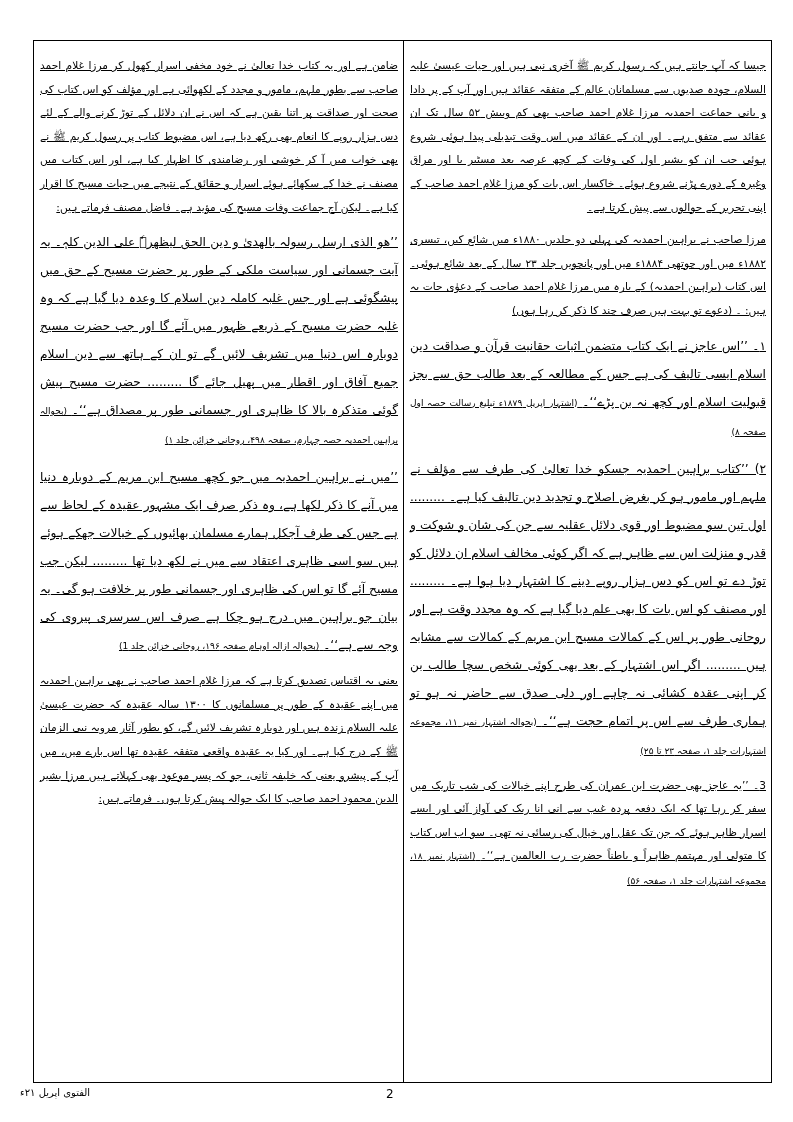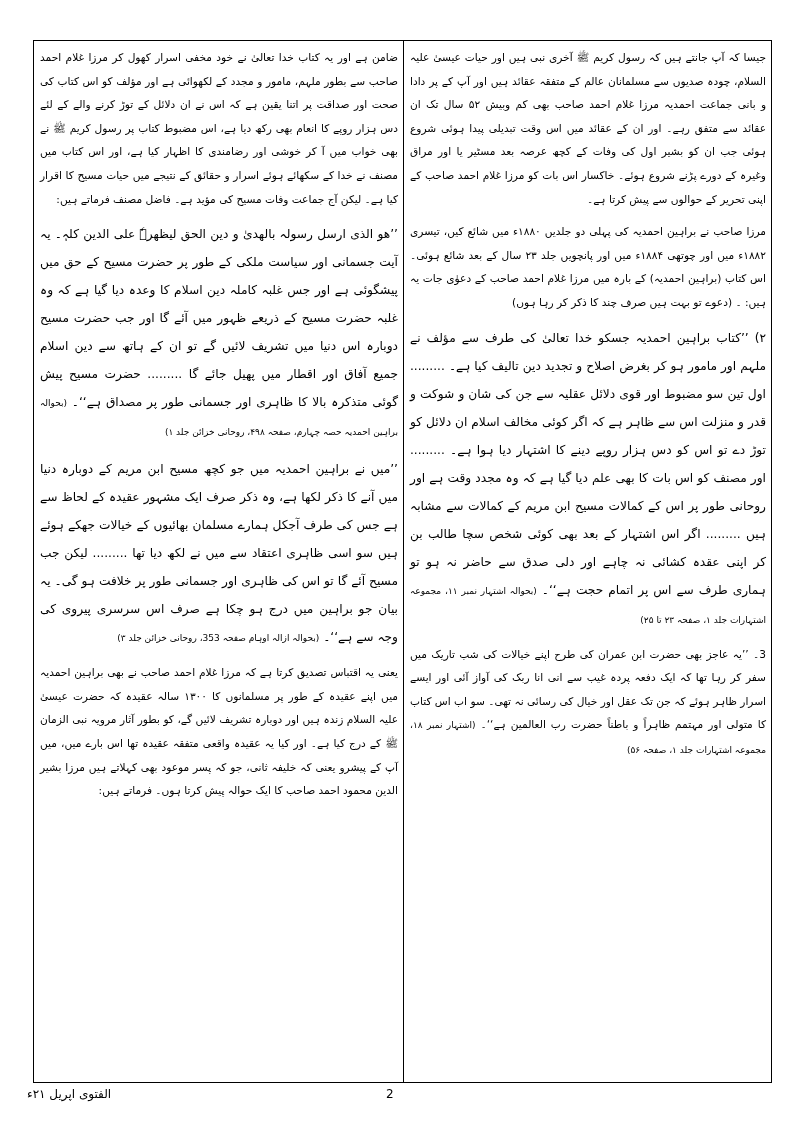--- a/index.html
+++ b/index.html
@@ -1,53 +1,57 @@
 <!DOCTYPE html>
 <html><head>
 <meta charset="utf-8">
 <style>
   html, body { margin:0; padding:0; background:#ffffff; }
   body { width:793px; height:1122px; position:relative; overflow:hidden; font-family:"DejaVu Sans", sans-serif; color:#000; }
   .frame { position:absolute; left:33px; top:40px; width:739px; height:1043px; border:1px solid #000; box-sizing:border-box; }
   .divider { position:absolute; left:403px; top:40px; width:1px; height:1043px; background:#000; }
-  .col { position:absolute; top:46px; direction:rtl; text-align:justify; text-align-last:right; box-sizing:border-box; }
+  .col { position:absolute; top:54px; direction:rtl; text-align:justify; text-align-last:right; box-sizing:border-box;text-decoration:underline; }
   .col-right { left:410px; width:356px; }
   .col-left { left:40px; width:358px; }
   p { margin:0 0 9px 0; font-size:10.6px; line-height:23.6px; }
   p.big { font-size:12.2px; line-height:28px; }
   .ref { font-size:9px; }
-  .footer-left { position:absolute; left:27px; top:1087px; font-size:12px; direction:rtl; }
+  .footer-left { position:absolute; left:20px; top:1087px; font-size:10px; direction:rtl; }
   .page-number { position:absolute; left:386px; top:1087px; font-size:12px; font-family:"DejaVu Sans", sans-serif; }
 </style>
 </head>
 <body>
 
 <div class="frame"></div>
 <div class="divider"></div>
 
 <div class="col col-right">
   <p>جیسا کہ آپ جانتے ہیں کہ رسول کریم ﷺ آخری نبی ہیں اور حیات عیسیٰ علیہ السلام، چودہ صدیوں سے مسلمانان عالم کے متفقہ عقائد ہیں اور آپ کے پر دادا و بانی جماعت احمدیہ مرزا غلام احمد صاحب بھی کم وبیش ۵۲ سال تک ان عقائد سے متفق رہے۔ اور ان کے عقائد میں اس وقت تبدیلی پیدا ہوئی شروع ہوئی جب ان کو بشیر اول کی وفات کے کچھ عرصہ بعد مسٹیر یا اور مراق وغیرہ کے دورے پڑنے شروع ہوئے۔ خاکسار اس بات کو مرزا غلام احمد صاحب کے اپنی تحریر کے حوالوں سے پیش کرتا ہے۔</p>
   <p>مرزا صاحب نے براہین احمدیہ کی پہلی دو جلدیں ۱۸۸۰ء میں شائع کیں، تیسری ۱۸۸۲ء میں اور چوتھی ۱۸۸۴ء میں اور پانچویں جلد ۲۳ سال کے بعد شائع ہوئی۔ اس کتاب (براہین احمدیہ) کے بارہ میں مرزا غلام احمد صاحب کے دعوٰی جات یہ ہیں: ۔ (دعوے تو بہت ہیں صرف چند کا ذکر کر رہا ہوں)</p>
+  <p class="big">
+    <span>۱۔ ’’اس عاجز نے ایک کتاب متضمن اثبات حقانیت قرآن و صداقت دین اسلام ایسی تالیف کی ہے جس کے مطالعہ کے بعد طالب حق سے بجز قبولیت اسلام اور کچھ نہ بن پڑے‘‘۔</span>
+    <span class="ref">(اشتہار اپریل ۱۸۷۹ء تبلیغ رسالت حصہ اول صفحہ ۸)</span>
+  </p>
   <p class="big">
     <span>۲) ’’کتاب براہین احمدیہ جسکو خدا تعالیٰ کی طرف سے مؤلف نے ملہم اور مامور ہو کر بغرض اصلاح و تجدید دین تالیف کیا ہے۔ ......... اول تین سو مضبوط اور قوی دلائل عقلیہ سے جن کی شان و شوکت و قدر و منزلت اس سے ظاہر ہے کہ اگر کوئی مخالف اسلام ان دلائل کو توڑ دے تو اس کو دس ہزار روپے دینے کا اشتہار دیا ہوا ہے۔ ......... اور مصنف کو اس بات کا بھی علم دیا گیا ہے کہ وہ مجدد وقت ہے اور روحانی طور پر اس کے کمالات مسیح ابن مریم کے کمالات سے مشابہ ہیں ......... اگر اس اشتہار کے بعد بھی کوئی شخص سچا طالب بن کر اپنی عقدہ کشائی نہ چاہے اور دلی صدق سے حاضر نہ ہو تو ہماری طرف سے اس پر اتمام حجت ہے‘‘۔</span>
     <span class="ref">(بحوالہ اشتہار نمبر ۱۱، مجموعہ اشتہارات جلد ۱، صفحہ ۲۳ تا ۲۵)</span>
   </p>
   <p>
     <span>3۔ ’’یہ عاجز بھی حضرت ابن عمران کی طرح اپنے خیالات کی شب تاریک میں سفر کر رہا تھا کہ ایک دفعہ پردہ غیب سے انی انا ربک کی آواز آئی اور ایسے اسرار ظاہر ہوئے کہ جن تک عقل اور خیال کی رسائی نہ تھی۔ سو اب اس کتاب کا متولی اور مہتمم ظاہراً و باطناً حضرت رب العالمین ہے‘‘۔</span>
     <span class="ref">(اشتہار نمبر ۱۸، مجموعہ اشتہارات جلد ۱، صفحہ ۵۶)</span>
   </p>
 </div>
 
 <div class="col col-left">
   <p>ضامن ہے اور یہ کتاب خدا تعالیٰ نے خود مخفی اسرار کھول کر مرزا غلام احمد صاحب سے بطور ملہم، مامور و مجدد کے لکھوائی ہے اور مؤلف کو اس کتاب کی صحت اور صداقت پر اتنا یقین ہے کہ اس نے ان دلائل کے توڑ کرنے والے کے لئے دس ہزار روپے کا انعام بھی رکھ دیا ہے، اس مضبوط کتاب پر رسول کریم ﷺ نے بھی خواب میں آ کر خوشی اور رضامندی کا اظہار کیا ہے، اور اس کتاب میں مصنف نے خدا کے سکھائے ہوئے اسرار و حقائق کے نتیجے میں حیات مسیح کا اقرار کیا ہے۔ لیکن آج جماعت وفات مسیح کی مؤید ہے۔ فاضل مصنف فرماتے ہیں:</p>
   <p class="big">
     <span>’’ھو الذی ارسل رسولہ بالھدیٰ و دین الحق لیظھرہٗ علی الدین کلہٖ۔ یہ آیت جسمانی اور سیاست ملکی کے طور پر حضرت مسیح کے حق میں پیشگوئی ہے اور جس غلبہ کاملہ دین اسلام کا وعدہ دیا گیا ہے کہ وہ غلبہ حضرت مسیح کے ذریعے ظہور میں آئے گا اور جب حضرت مسیح دوبارہ اس دنیا میں تشریف لائیں گے تو ان کے ہاتھ سے دین اسلام جمیع آفاق اور اقطار میں پھیل جائے گا ......... حضرت مسیح پیش گوئی متذکرہ بالا کا ظاہری اور جسمانی طور پر مصداق ہے‘‘۔</span>
     <span class="ref">(بحوالہ براہین احمدیہ حصہ چہارم، صفحہ ۴۹۸، روحانی خزائن جلد ۱)</span>
   </p>
   <p class="big">
     <span>’’میں نے براہین احمدیہ میں جو کچھ مسیح ابن مریم کے دوبارہ دنیا میں آنے کا ذکر لکھا ہے، وہ ذکر صرف ایک مشہور عقیدہ کے لحاظ سے ہے جس کی طرف آجکل ہمارے مسلمان بھائیوں کے خیالات جھکے ہوئے ہیں سو اسی ظاہری اعتقاد سے میں نے لکھ دیا تھا ......... لیکن جب مسیح آئے گا تو اس کی ظاہری اور جسمانی طور پر خلافت ہو گی۔ یہ بیان جو براہین میں درج ہو چکا ہے صرف اس سرسری پیروی کی وجہ سے ہے‘‘۔</span>
-    <span class="ref">(بحوالہ ازالہ اوہام صفحہ 353، روحانی خزائن جلد ۳)</span>
+    <span class="ref">(بحوالہ ازالہ اوہام صفحہ ۱۹۶، روحانی خزائن جلد 1)</span>
   </p>
   <p>یعنی یہ اقتباس تصدیق کرتا ہے کہ مرزا غلام احمد صاحب نے بھی براہین احمدیہ میں اپنے عقیدہ کے طور پر مسلمانوں کا ۱۳۰۰ سالہ عقیدہ کہ حضرت عیسیٰ علیہ السلام زندہ ہیں اور دوبارہ تشریف لائیں گے، کو بطور آثار مرویہ نبی الزمان ﷺ کے درج کیا ہے۔ اور کیا یہ عقیدہ واقعی متفقہ عقیدہ تھا اس بارے میں، میں آپ کے پیشرو یعنی کہ خلیفہ ثانی، جو کہ پسر موعود بھی کہلاتے ہیں مرزا بشیر الدین محمود احمد صاحب کا ایک حوالہ پیش کرتا ہوں۔ فرماتے ہیں:</p>
 </div>
 
 <div class="footer-left">الفتوی اپریل ۲۱ء</div>
 <div class="page-number">2</div>
 
 </body></html>

